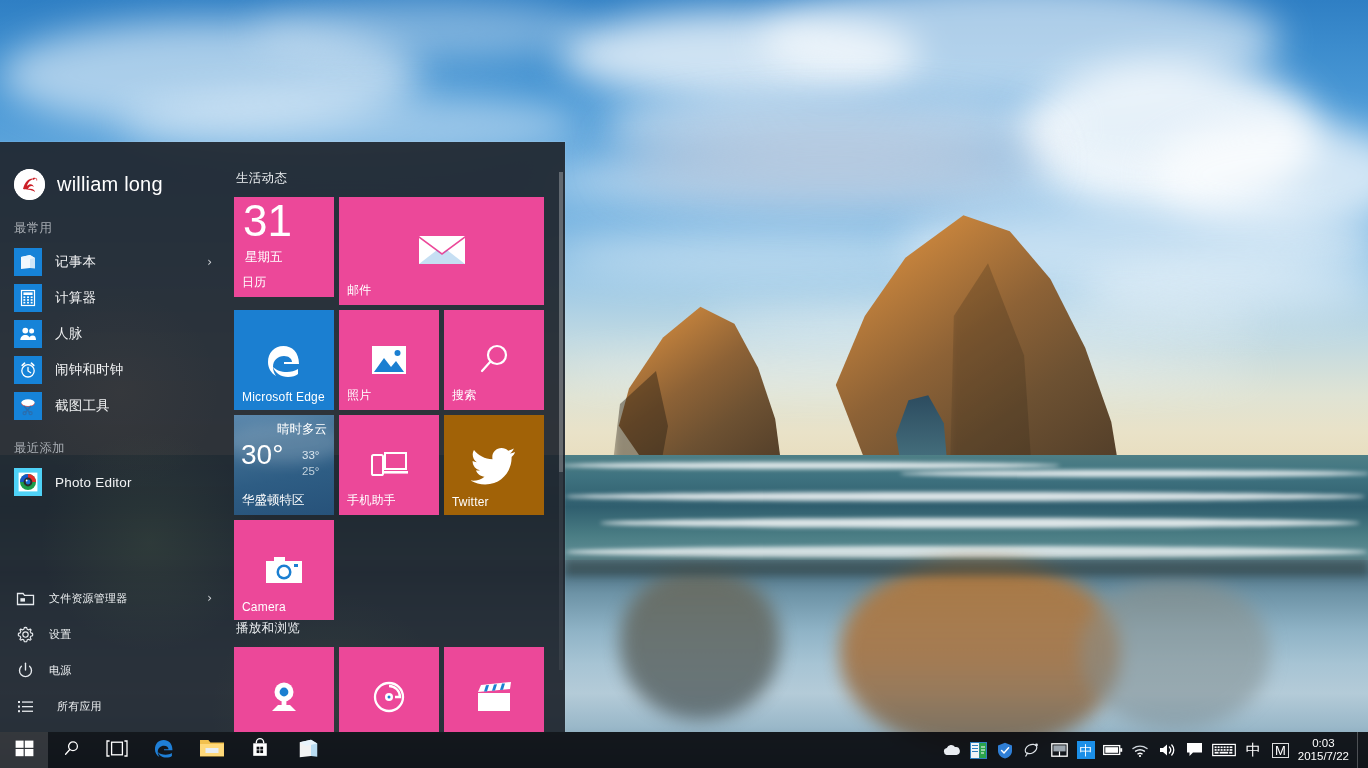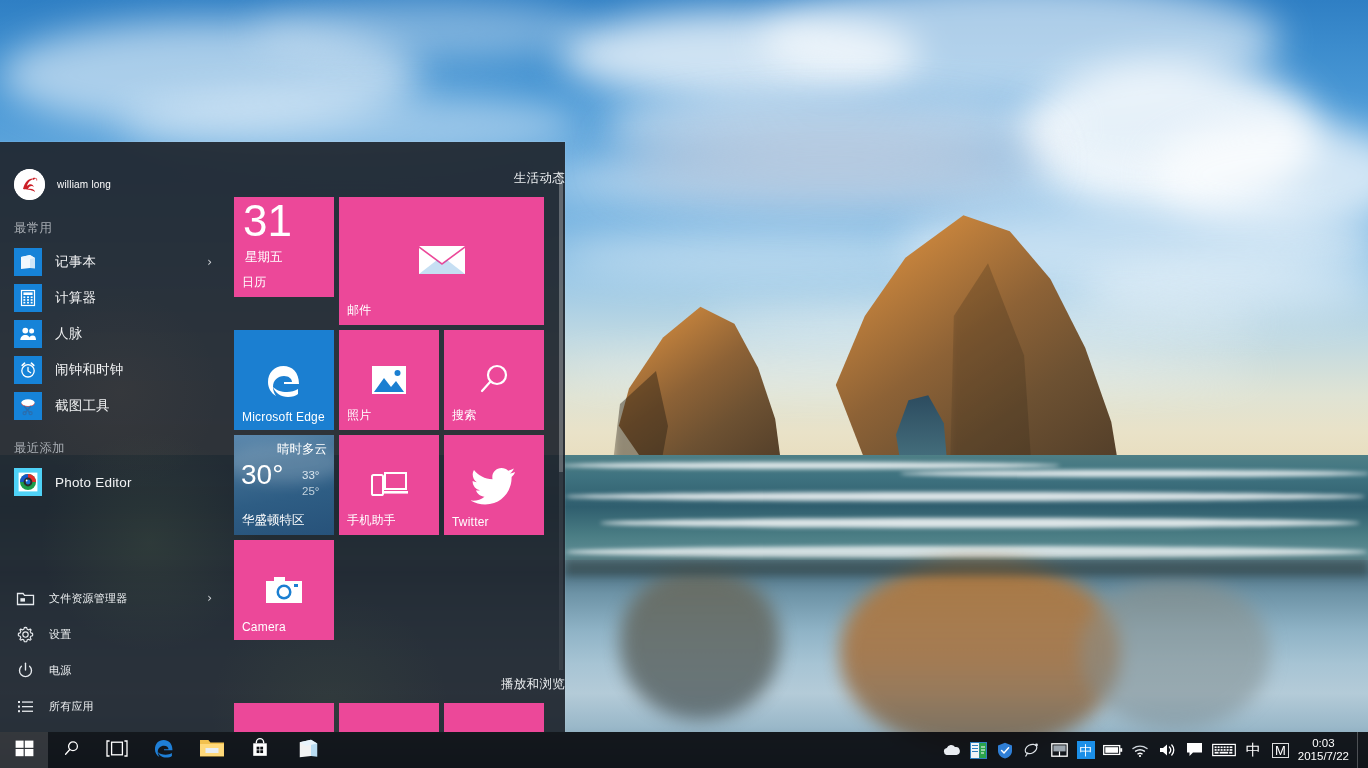--- a/index.html
+++ b/index.html
@@ -74,21 +74,21 @@
     width:228px; flex:0 0 228px; position:relative; z-index:2;
     display:flex; flex-direction:column; padding-top:22px;
   }
   .user { display:flex; align-items:center; gap:12px; padding:0 0 0 14px; height:40px; cursor:default;}
   .avatar{
     width:31px; height:31px; border-radius:50%; background:#fff;
     display:flex; align-items:center; justify-content:center; flex:0 0 31px;
     overflow:hidden;
   }
   .avatar svg{ display:block; }
-  .user-name{ color:#fff; font-size:10px; letter-spacing:.2px; }
+  .user-name{ color:#fff; font-size:20px; letter-spacing:.2px; }
 
   .grp-head{
     color:#a8adb3; font-size:12.5px; padding:16px 0 7px 14px; letter-spacing:.2px;
   }
   .app-row{
     display:flex; align-items:center; height:36px; padding-left:14px; position:relative;
     cursor:default;
   }
   .app-ico{ width:28px; height:28px; flex:0 0 28px; background:#1683d8;
     display:flex; align-items:center; justify-content:center; }
@@ -99,29 +99,29 @@
   .spacer{ flex:1 1 auto; }
 
   .bot-row{ display:flex; align-items:center; height:36px; padding-left:16px; position:relative; cursor:default;}
   .bot-ico{ width:19px; height:19px; flex:0 0 19px; display:flex; align-items:center; justify-content:center;}
   .bot-lbl{ color:#eceff1; font-size:11px; margin-left:14px; letter-spacing:.2px;}
 
   
   .tiles{
     flex:1 1 auto; position:relative; z-index:2; padding:28px 0 0 6px; overflow:hidden;
   }
-  .sec-head{ color:#eceff1; font-size:12.5px; margin:0 0 10px 2px; letter-spacing:.3px;text-align:right;}
-  .sec-head.second{ margin-top:36px; }
+  .sec-head{ color:#eceff1; font-size:12.5px; margin:0 0 10px 2px; letter-spacing:.3px;}
+  .sec-head.second{ margin-top:0; }
   .grid{ display:flex; flex-wrap:wrap; width:315px; gap:5px; }
   .tile{
     background:#ec4899; position:relative; overflow:hidden;
     display:flex; align-items:center; justify-content:center; cursor:default;
   }
   .t-sm{ width:100px; height:100px; }
-  .t-wd{ width:205px; height:128px; }
+  .t-wd{ width:205px; height:108px; }
   .t-name{
     position:absolute; left:8px; bottom:6px; color:#fff; font-size:12px; letter-spacing:.2px;
   }
   .t-ico{ display:flex; align-items:center; justify-content:center; width:100%; height:100%; }
   .t-ico svg{ display:block; }
 
   .cal-num{ position:absolute; left:9px; top:2px; color:#fff; font-size:44px; font-weight:300; line-height:1;}
   .cal-day{ position:absolute; left:11px; top:52px; color:#fff; font-size:12.5px;}
 
   .weather{
@@ -131,21 +131,21 @@
     content:""; position:absolute; left:-10px; top:8px; width:120px; height:40px;
     background:rgba(255,255,255,.16); border-radius:50%; filter:blur(7px);
   }
   .w-cond{ position:absolute; left:8px; top:6px; color:#fff; font-size:12.5px; z-index:2;padding-left:35px;}
   .w-temp{ position:absolute; left:7px; top:26px; color:#fff; font-size:28px; font-weight:300; line-height:1; z-index:2;}
   .w-hi{ position:absolute; left:68px; top:34px; color:#dbe6ef; font-size:11.5px; z-index:2;}
   .w-lo{ position:absolute; left:68px; top:50px; color:#c3d2de; font-size:11.5px; z-index:2;}
   .w-city{ position:absolute; left:8px; bottom:6px; color:#fff; font-size:12.5px; z-index:2;}
 
   .t-edge{ background:#1b7fd1; }
-  .t-twitter{ background:#ec4899; }
+  .t-twitter{ background:#a16207; }
 
   .scrollbar{
     position:absolute; right:2px; top:30px; width:4px; height:498px; background:rgba(255,255,255,.07);
   }
   .scrollthumb{ position:absolute; right:2px; top:30px; width:4px; height:300px; background:rgba(255,255,255,.22);}
 
   
   #taskbar{
     position:absolute; left:0; bottom:0; width:1368px; height:36px;
     background:rgba(10,12,16,0.93); display:flex; align-items:center; z-index:40;
@@ -357,21 +357,21 @@
     <div class="bot-row">
       <span class="bot-ico">
         <svg width="19" height="19" viewBox="0 0 19 19">
           <path d="M5.4 5.2 a6 6 0 1 0 8.2 0" fill="none" stroke="#e6eaee" stroke-width="1.35" stroke-linecap="round"></path>
           <line x1="9.5" y1="2.2" x2="9.5" y2="9" stroke="#e6eaee" stroke-width="1.35" stroke-linecap="round"></line>
         </svg>
       </span>
       <span class="bot-lbl">电源</span>
     </div>
 
-    <div class="bot-row" style="margin-bottom:8px;">
+    <div class="bot-row" style="margin-bottom:8px;gap:8px;">
       <span class="bot-ico">
         <svg width="19" height="19" viewBox="0 0 19 19">
           <g fill="#e6eaee">
             <rect x="2" y="4" width="2" height="2"></rect>
               <rect x="2" y="8.6" width="2" height="2"></rect>
               <rect x="2" y="13.2" width="2" height="2"></rect>
             <rect x="6" y="4.4" width="11" height="1.3"></rect>
               <rect x="6" y="9" width="11" height="1.3"></rect>
               <rect x="6" y="13.6" width="11" height="1.3"></rect>
           </g>

